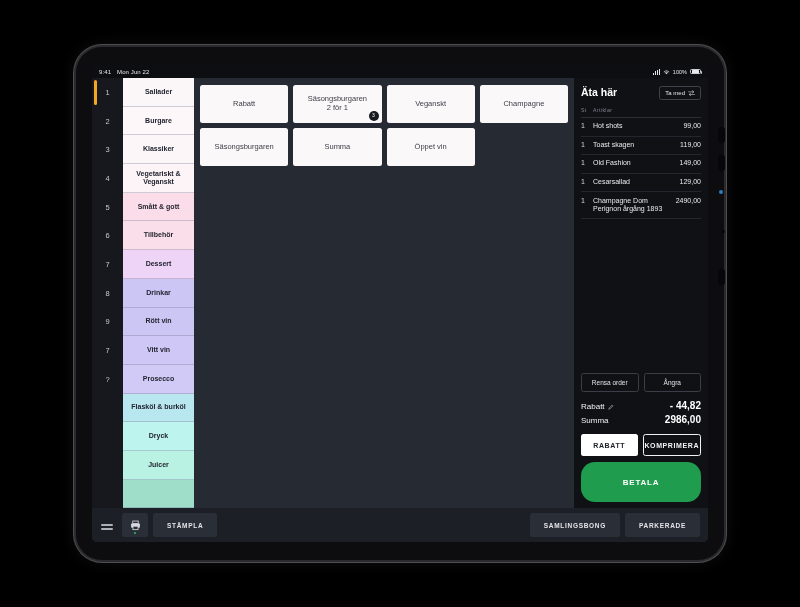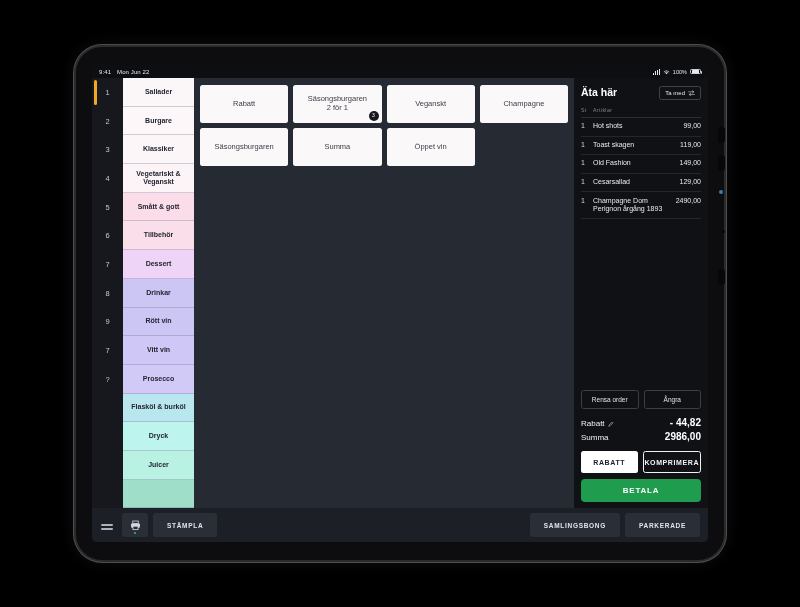--- a/index.html
+++ b/index.html
@@ -143,21 +143,21 @@
     height: 22px; border-radius: 2.5px;
   }
   #btn-komprimera {
     flex: 1; background: #0f1115; color: #f2f2f6; font-weight: bold;
     font-size: 7px; letter-spacing: .6px;
     border: .8px solid #f2f2f6;
     display: flex; align-items: center; justify-content: center;
     height: 22px; border-radius: 2.5px;
   }
   #btn-betala {
-    height: 23px; border-radius: 4px;
+    height: 40px; border-radius: 14px;
     background: #1f9c4d; color: #fff; font-weight: bold;
     font-size: 8px; letter-spacing: .8px;
     display: flex; align-items: center; justify-content: center;
   }
 
   
   #bottombar {
     height: 34px; flex: 0 0 34px;
     background: #1c1f26;
     display: flex; align-items: center;

